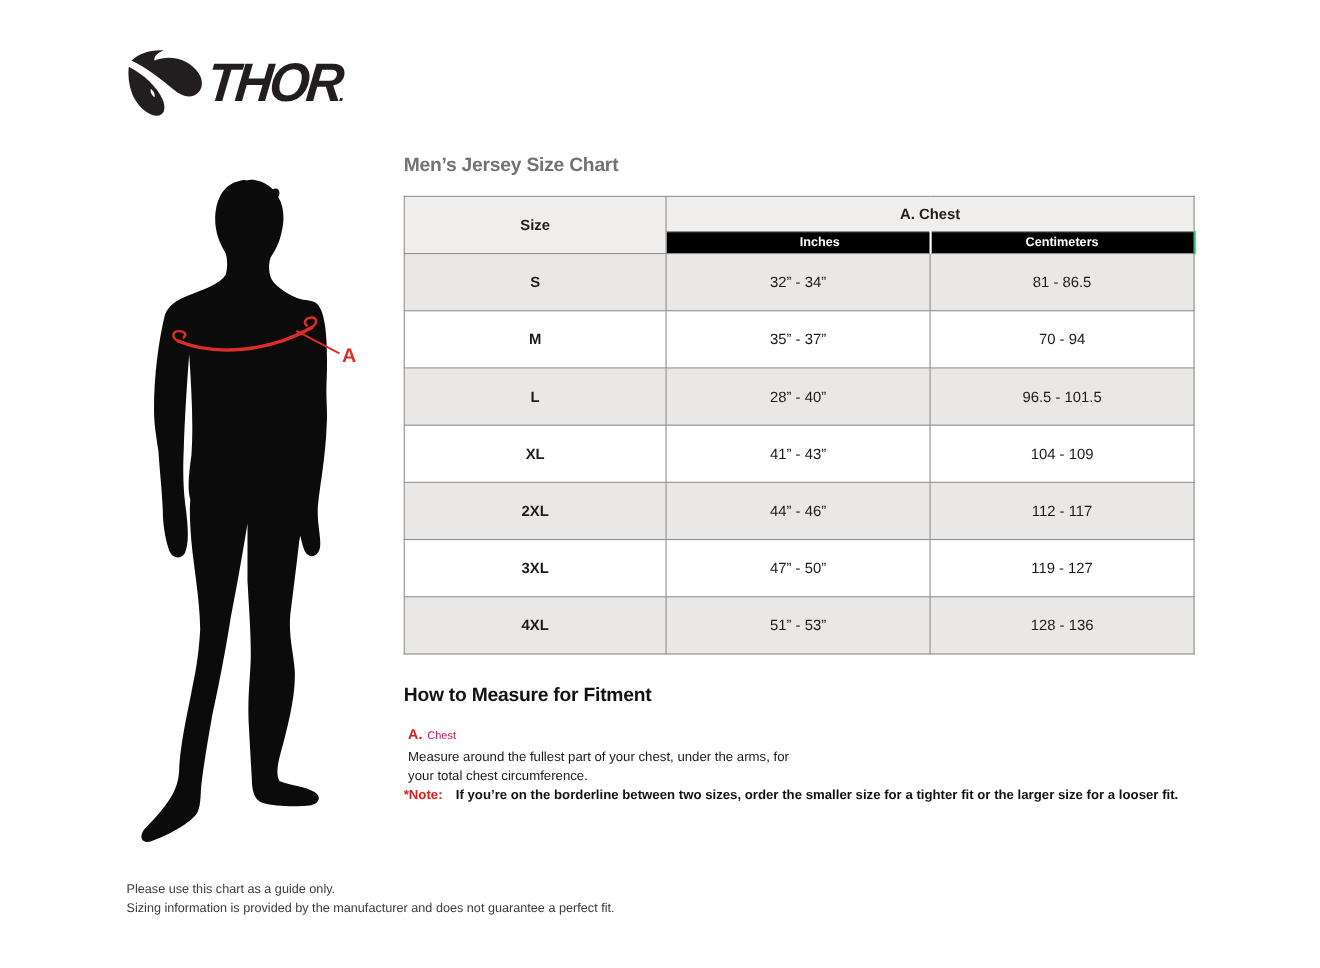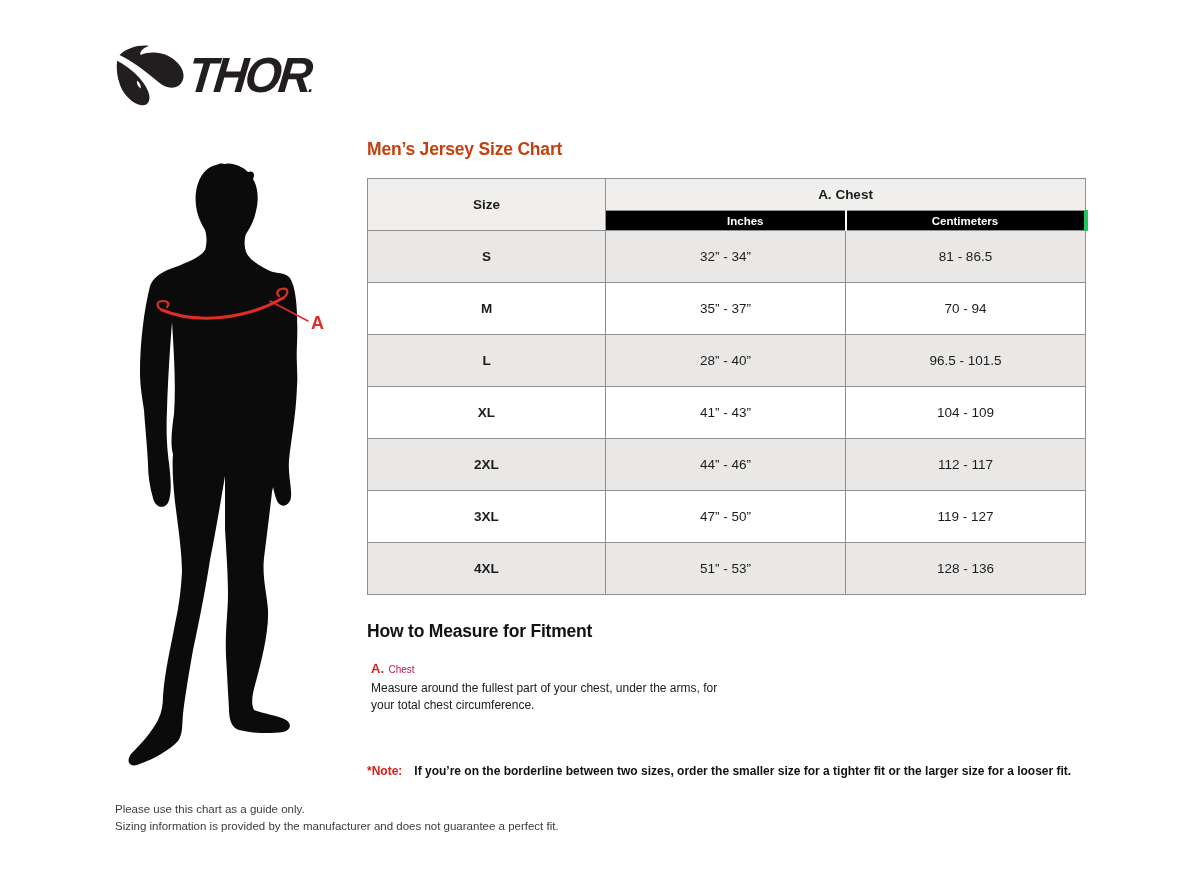--- a/index.html
+++ b/index.html
@@ -12,47 +12,47 @@
   .logo-word { font-style:italic; font-weight:bold; font-size:47px; letter-spacing:-3px;
                color:#221e1f; transform:skewX(-6deg) scaleY(1.05); transform-origin:left bottom;
                line-height:1; margin-left:2px; }
   .logo-dot { display:inline-block; font-size:18px; vertical-align:baseline; }
 
   
   .figure { position:absolute; left:120px; top:158px; width:222px; height:634px; }
 
   
   .content { position:absolute; left:367px; top:139px; width:718px; }
-  .chart-title { font-size:17.5px; font-weight:bold; color:#c2410c; letter-spacing:-0.2px; margin-bottom:18px; }
+  .chart-title { font-size:17.5px; font-weight:bold; color:#737373; letter-spacing:-0.2px; margin-bottom:18px; }
 
   table.size-table { border-collapse:collapse; width:718px; table-layout:fixed; }
   .size-table th, .size-table td { border:1px solid #8f8f8f; text-align:center; vertical-align:middle;
                                    font-size:13.5px; color:#1c1c1c; }
   .col-size  { width:238px; }
   .col-in    { width:240px; }
   .col-cm    { width:240px; }
   .head-cell { background:#f0efed; font-weight:bold; font-size:14px; }
   th.size-head { height:52px;margin-left:48px; }
   .unit-row th { background:#000; color:#fff; font-size:11.5px; font-weight:bold; height:20px;
                  border-left:2px solid #fff; border-right:2px solid #fff; }
   .unit-row th:first-child { border-left:1px solid #8f8f8f;padding-left:40px; }
-  .unit-row th:last-child  { border-right:4px solid #22c55e; }
+  .unit-row th:last-child  { border-right:2px solid #22c55e; }
   tbody tr { height:52px; }
   tbody tr:nth-child(odd) { background:#e9e8e6; }
   tbody tr:nth-child(even){ background:#ffffff; }
   tbody th { font-weight:bold; }
   tbody td { font-weight:normal; }
 
   .howto-heading { margin-top:26px; font-size:17.5px; font-weight:bold; letter-spacing:-0.2px; color:#121212; }
   .measure-item { margin-top:17px; margin-left:4px; }
   .measure-key { color:#d6201f; font-weight:bold; font-size:13px; }
   .measure-label { color:#be185d; font-weight:normal; font-size:10px; }
   .measure-desc { margin-top:3px; font-size:12px; line-height:1.45; color:#1a1a1a; max-width:352px; }
 
-  .note-line { margin-top:49px; font-size:12px; font-weight:bold; }
+  .note-line { font-size:12px; font-weight:bold; }
   .note-prefix { color:#d6201f; margin-right:12px; }
   .note-text { color:#121212; }
 
   .footer { position:absolute; left:115px; top:801px; font-size:11.5px; line-height:1.5; color:#3c3c3c; }
 </style>
 </head>
 <body>
 
 <div class="logo">
   <svg class="logo-icon" viewBox="0 0 86 74" xmlns="http://www.w3.org/2000/svg">

